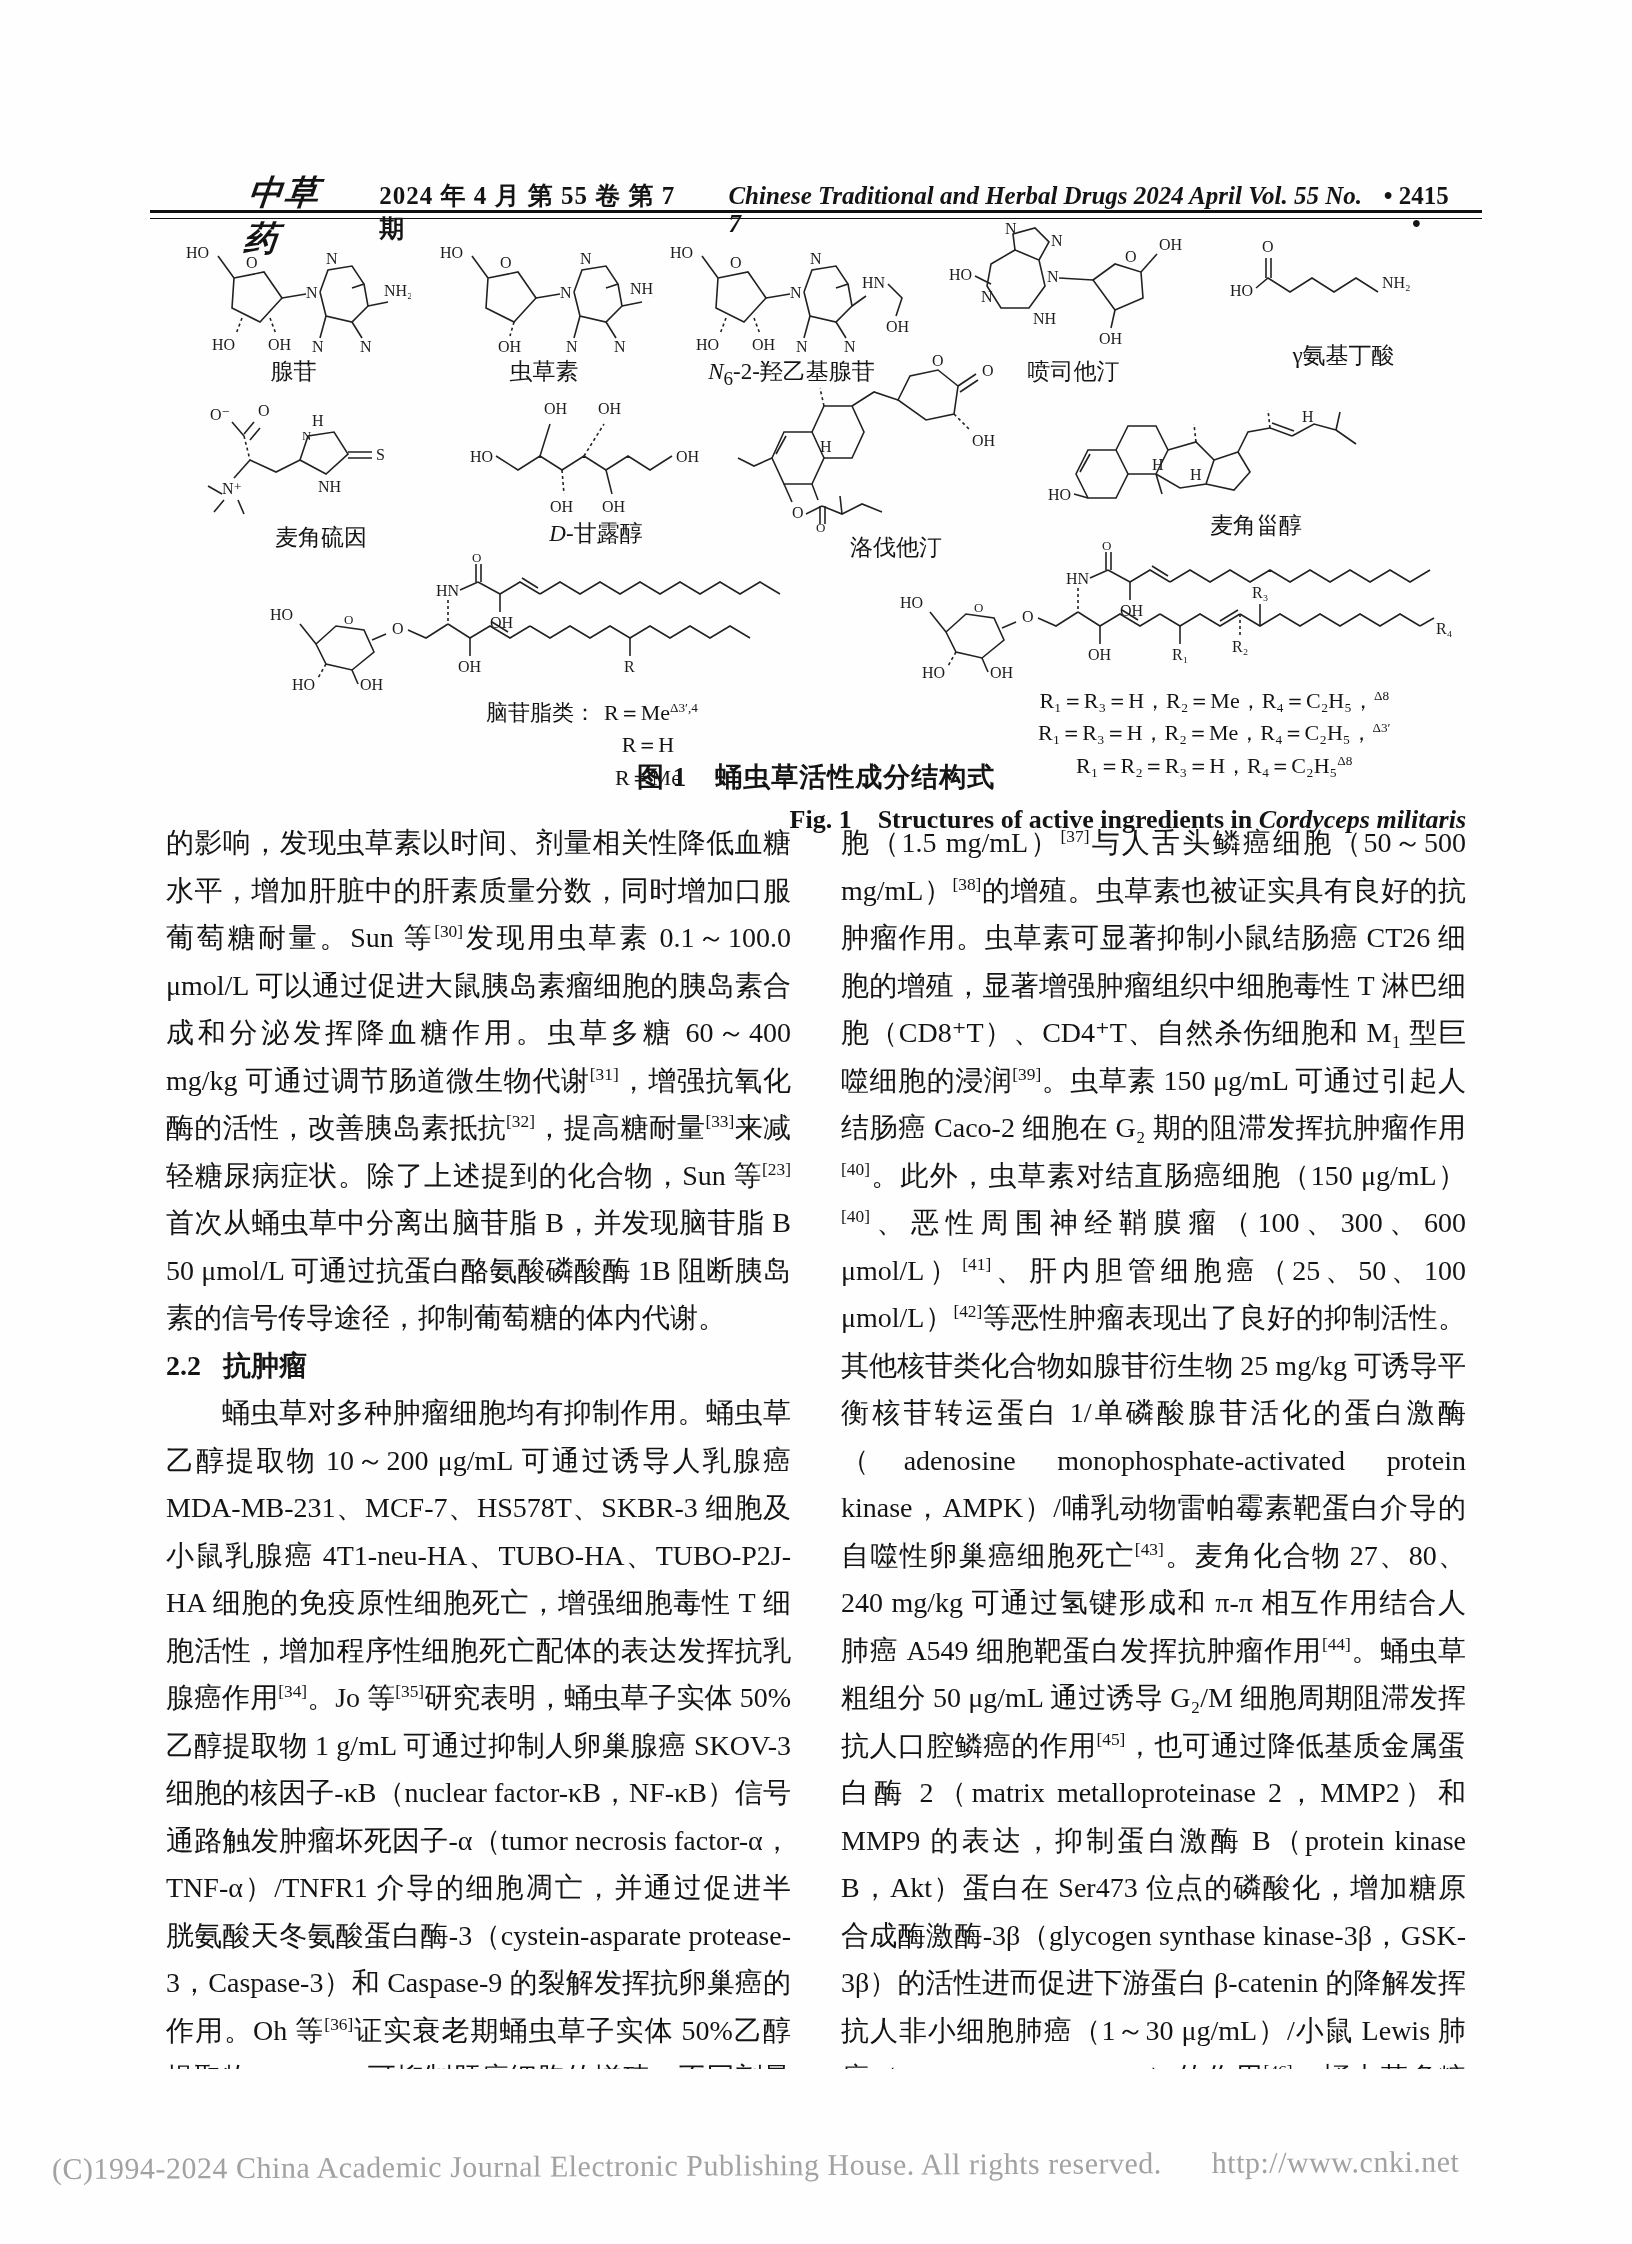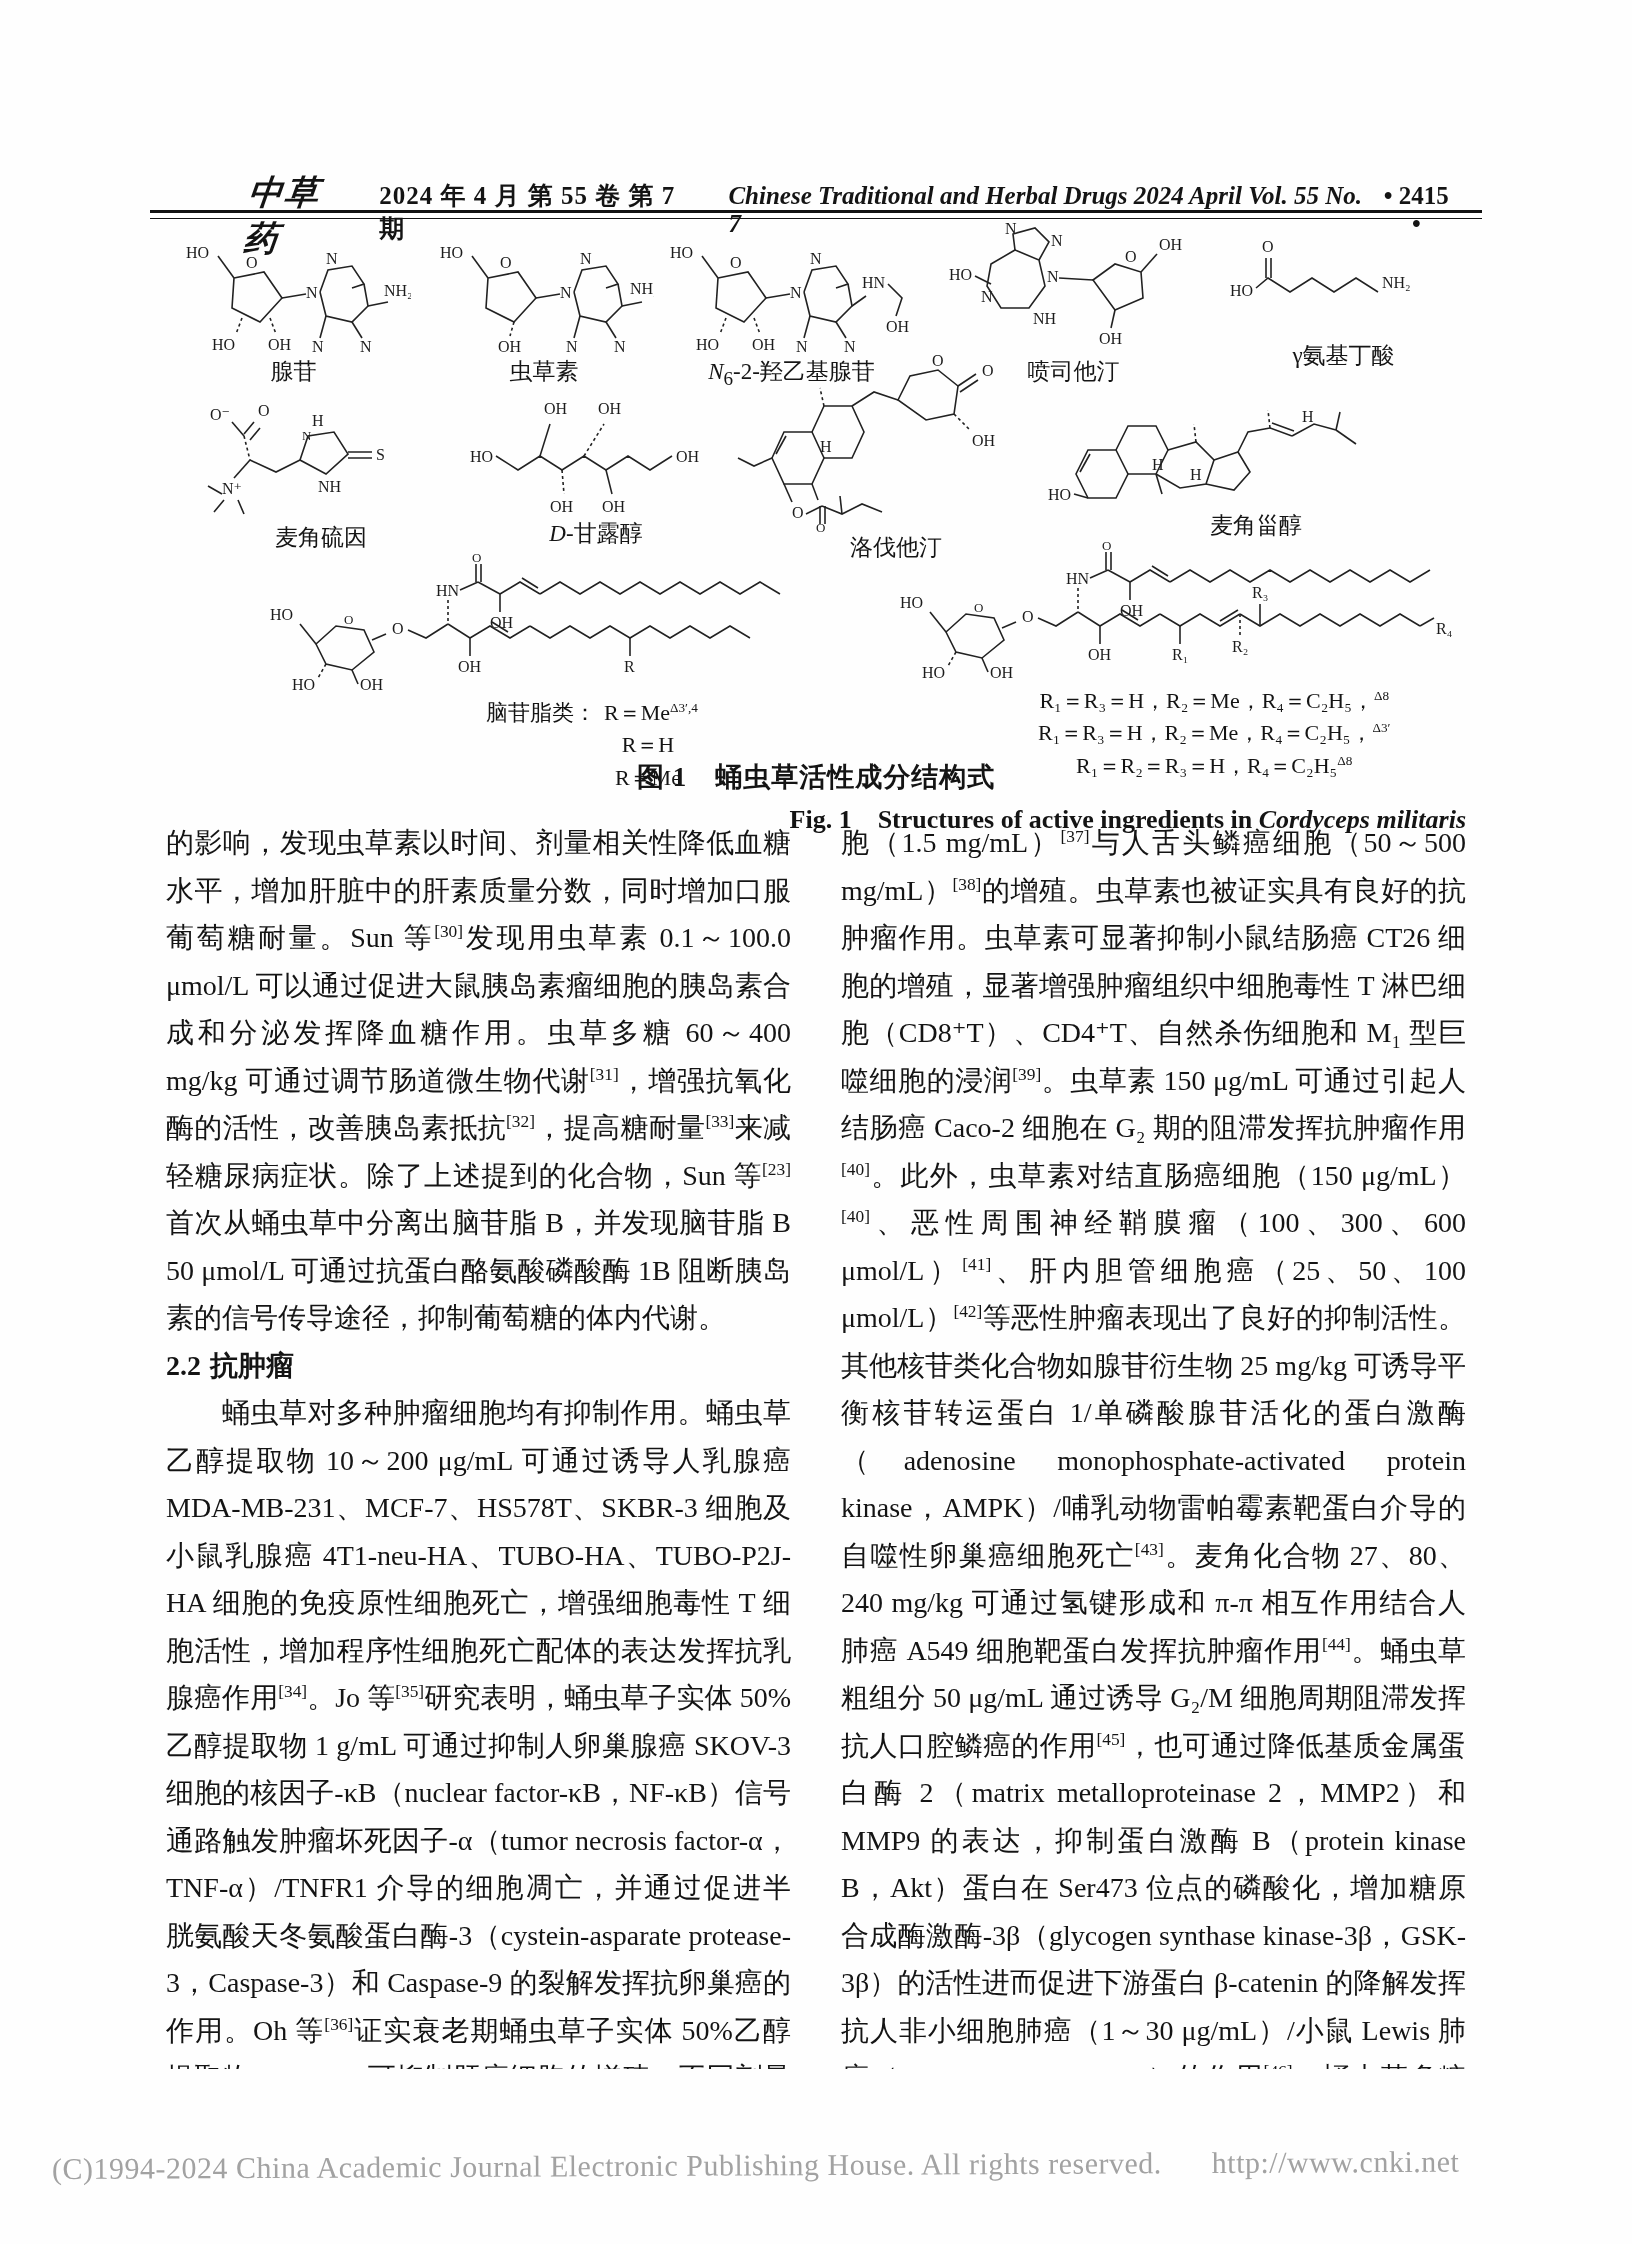--- a/index.html
+++ b/index.html
@@ -31,21 +31,21 @@
   .cap-en{font-size:26px;font-weight:bold;margin-top:7px;text-align:right;}
   
   .col{position:absolute;top:819px;width:625px;height:1250px;overflow:hidden;
        font-size:28px;line-height:47.5px;text-align:justify;}
   .col-l{left:166px;}
   .col-r{left:841px;}
   .col p{margin:0;}
   .col p.indent{text-indent:2em;}
   .col sup{font-size:0.62em;line-height:0;}
   .h2{font-weight:bold;font-size:28px;}
-  .h2 .num{margin-right:9px;}
+  .h2 .num{margin-right:22px;}
   
   .footer{position:absolute;left:52px;top:2148px;width:1540px;font-size:30px;color:#a2a2a2;
           letter-spacing:0.5px;transform:rotate(-0.3deg);}
   .footer .url{margin-left:42px;}
 </style>
 </head>
 <body>
 
 <div class="page">
 

